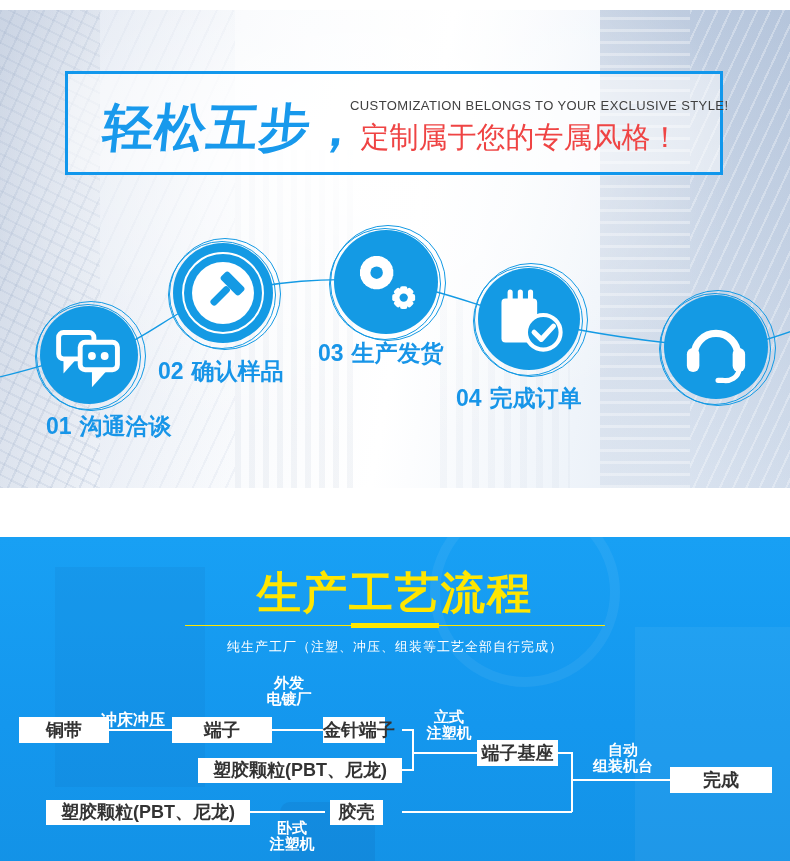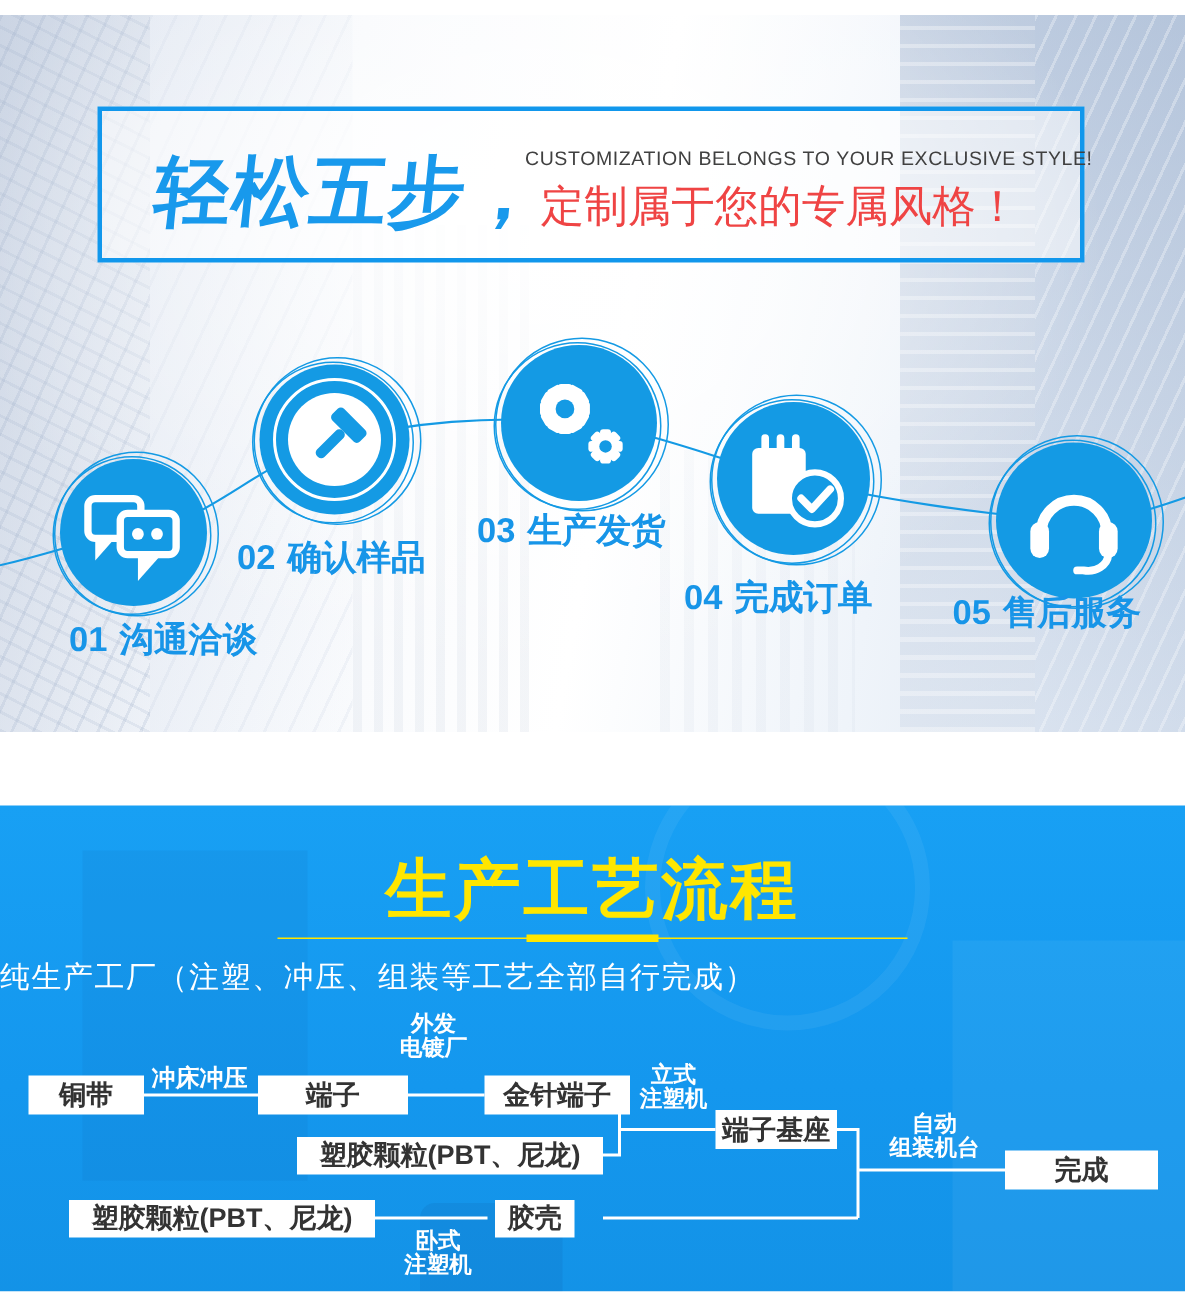--- a/index.html
+++ b/index.html
@@ -71,29 +71,29 @@
   .m1 { left:430px; top:-40px; width:190px; height:190px; border-radius:50%;
     border:10px solid rgba(255,255,255,.06); }
   .m2 { left:55px; top:30px; width:150px; height:220px; background:rgba(8,70,140,.07); }
   .m3 { left:635px; top:90px; width:160px; height:250px; background:rgba(255,255,255,.05); }
   .m4 { left:280px; top:265px; width:95px; height:75px; border-radius:10px; background:rgba(8,60,125,.09); }
 
   .p-title { position:absolute; left:0; top:27px; width:790px; text-align:center;
     font-size:44px; font-weight:bold; color:#ffe600; letter-spacing:2px; }
   .p-divider { position:absolute; left:185px; top:88px; width:420px; height:1px; background:#ffe600; }
   .p-divider .thick { position:absolute; left:166px; top:-2px; width:88px; height:5px; background:#ffe600; }
-  .p-sub { position:absolute; left:0; top:101px; width:790px; text-align:left;
-    font-size:20px; color:#ffffff; letter-spacing:1px; }
+  .p-sub { position:absolute; left:0; top:101px; width:790px; text-align:center;
+    font-size:13px; color:#ffffff; letter-spacing:1px; }
 
   .flow-svg { position:absolute; left:0; top:0; width:790px; height:340px; }
   .node { position:absolute; background:#ffffff; color:#333333; font-size:18px; font-weight:600;
     text-align:center; line-height:26px; height:26px; white-space:nowrap; }
-  .n-copper  { left:19px;  top:180px; width:77px; }
+  .n-copper  { left:19px;  top:180px; width:90px; }
   .n-term    { left:172px; top:180px; width:100px; }
-  .n-gold    { left:323px; top:180px; width:97px; }
+  .n-gold    { left:323px; top:180px; width:62px; }
   .n-plas-t  { left:198px; top:221px; width:204px; height:25px; line-height:25px; }
   .n-base    { left:477px; top:203px; width:81px; }
   .n-done    { left:670px; top:230px; width:102px; }
   .n-plas-b  { left:46px;  top:263px; width:204px; height:25px; line-height:25px; }
   .n-shell   { left:330px; top:263px; width:53px; height:25px; line-height:25px; }
 
   .edge { position:absolute; color:#ffffff; font-weight:bold; text-align:center;
     font-size:15px; line-height:16px; white-space:nowrap; }
   .e-stamp { left:95px;  top:175px; width:70px; font-size:16px;text-align:right; }
   .e-plate { left:257px; top:138px; width:64px; }
@@ -208,23 +208,20 @@
   <div class="circle c5">
     <span class="ring"></span>
     <span class="ring2"></span>
     <svg viewBox="-50 -50 100 100">
       <path d="M-21,8 a21,21 0 0 1 42,0" fill="none" stroke="#fff" stroke-width="7"></path>
       <rect x="-28" y="1" width="12" height="23" rx="6" fill="#fff"></rect>
       <rect x="16" y="1" width="12" height="23" rx="6" fill="#fff"></rect>
       <path d="M22,22 a13,11 0 0 1 -16,10 h-4" fill="none" stroke="#fff" stroke-width="5" stroke-linecap="round"></path>
     </svg>
   </div>
-  <div class="step-label sl5">
-    <span class="num">05</span><span>售后服务</span>
-  </div>
 
   <div class="process">
     <div class="mach m1"></div>
     <div class="mach m2"></div>
     <div class="mach m3"></div>
     <div class="mach m4"></div>
 
     <div class="p-title">生产工艺流程</div>
     <div class="p-divider">
       <span class="thick"></span>

